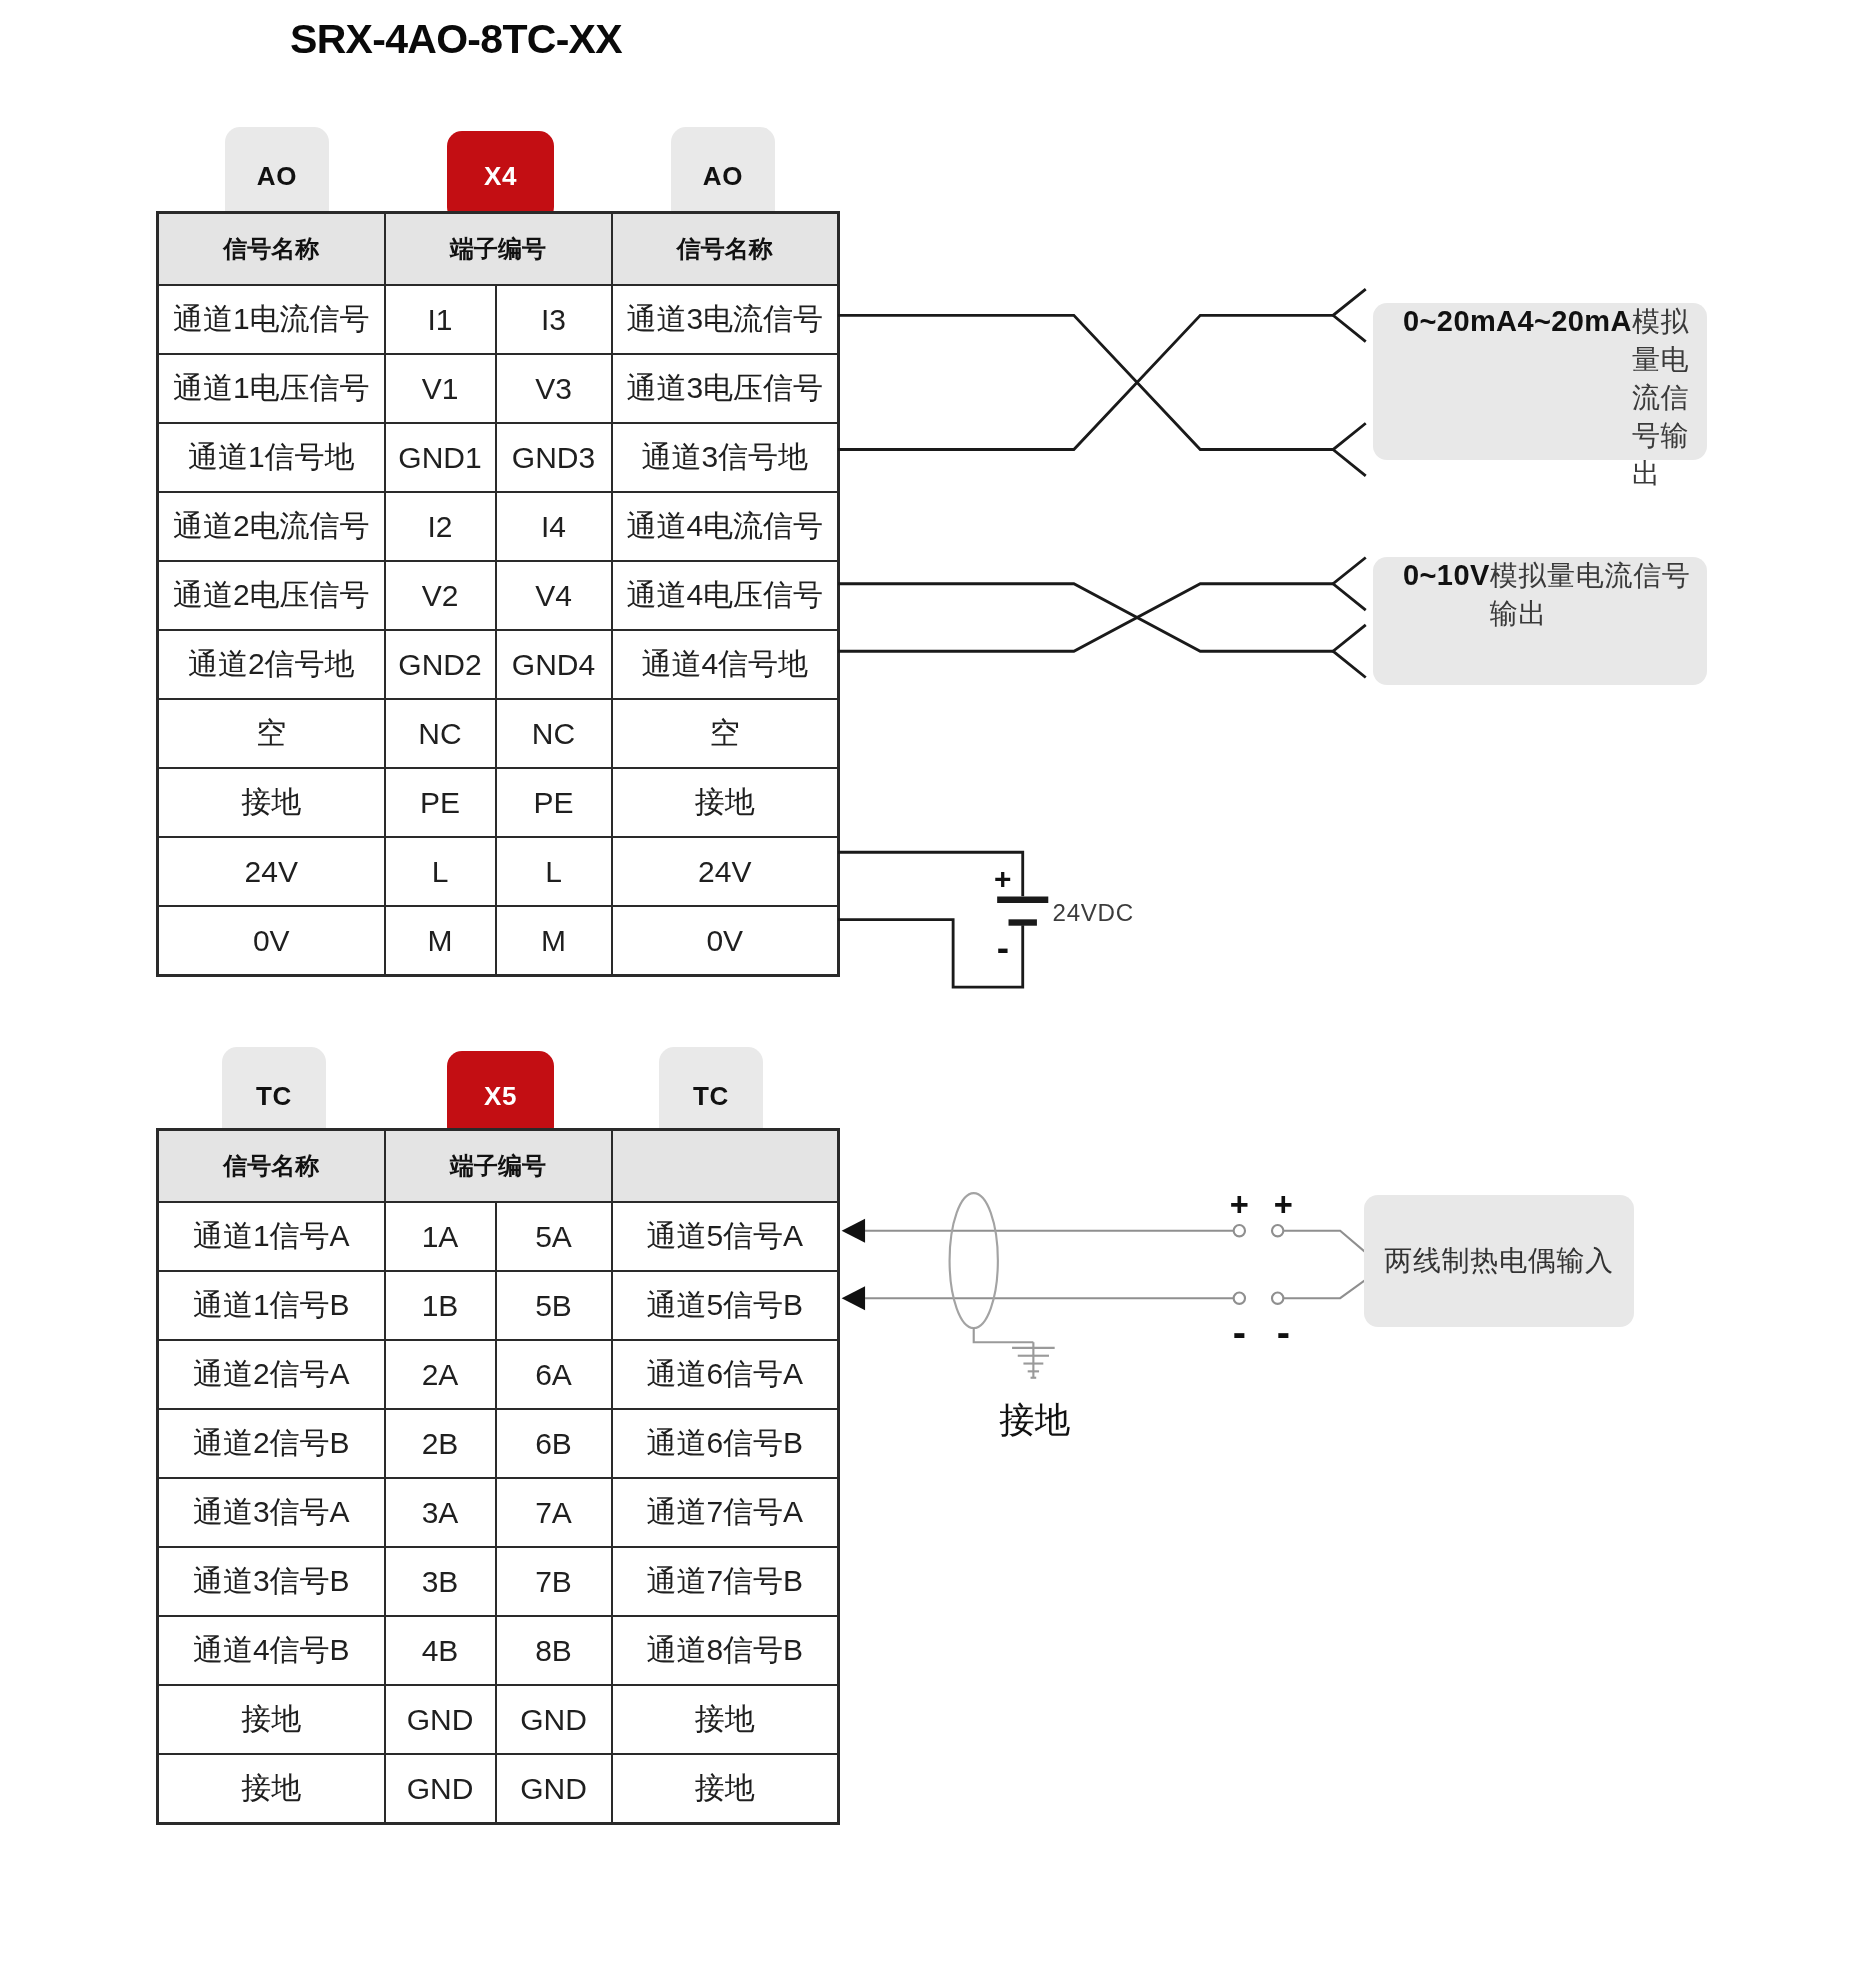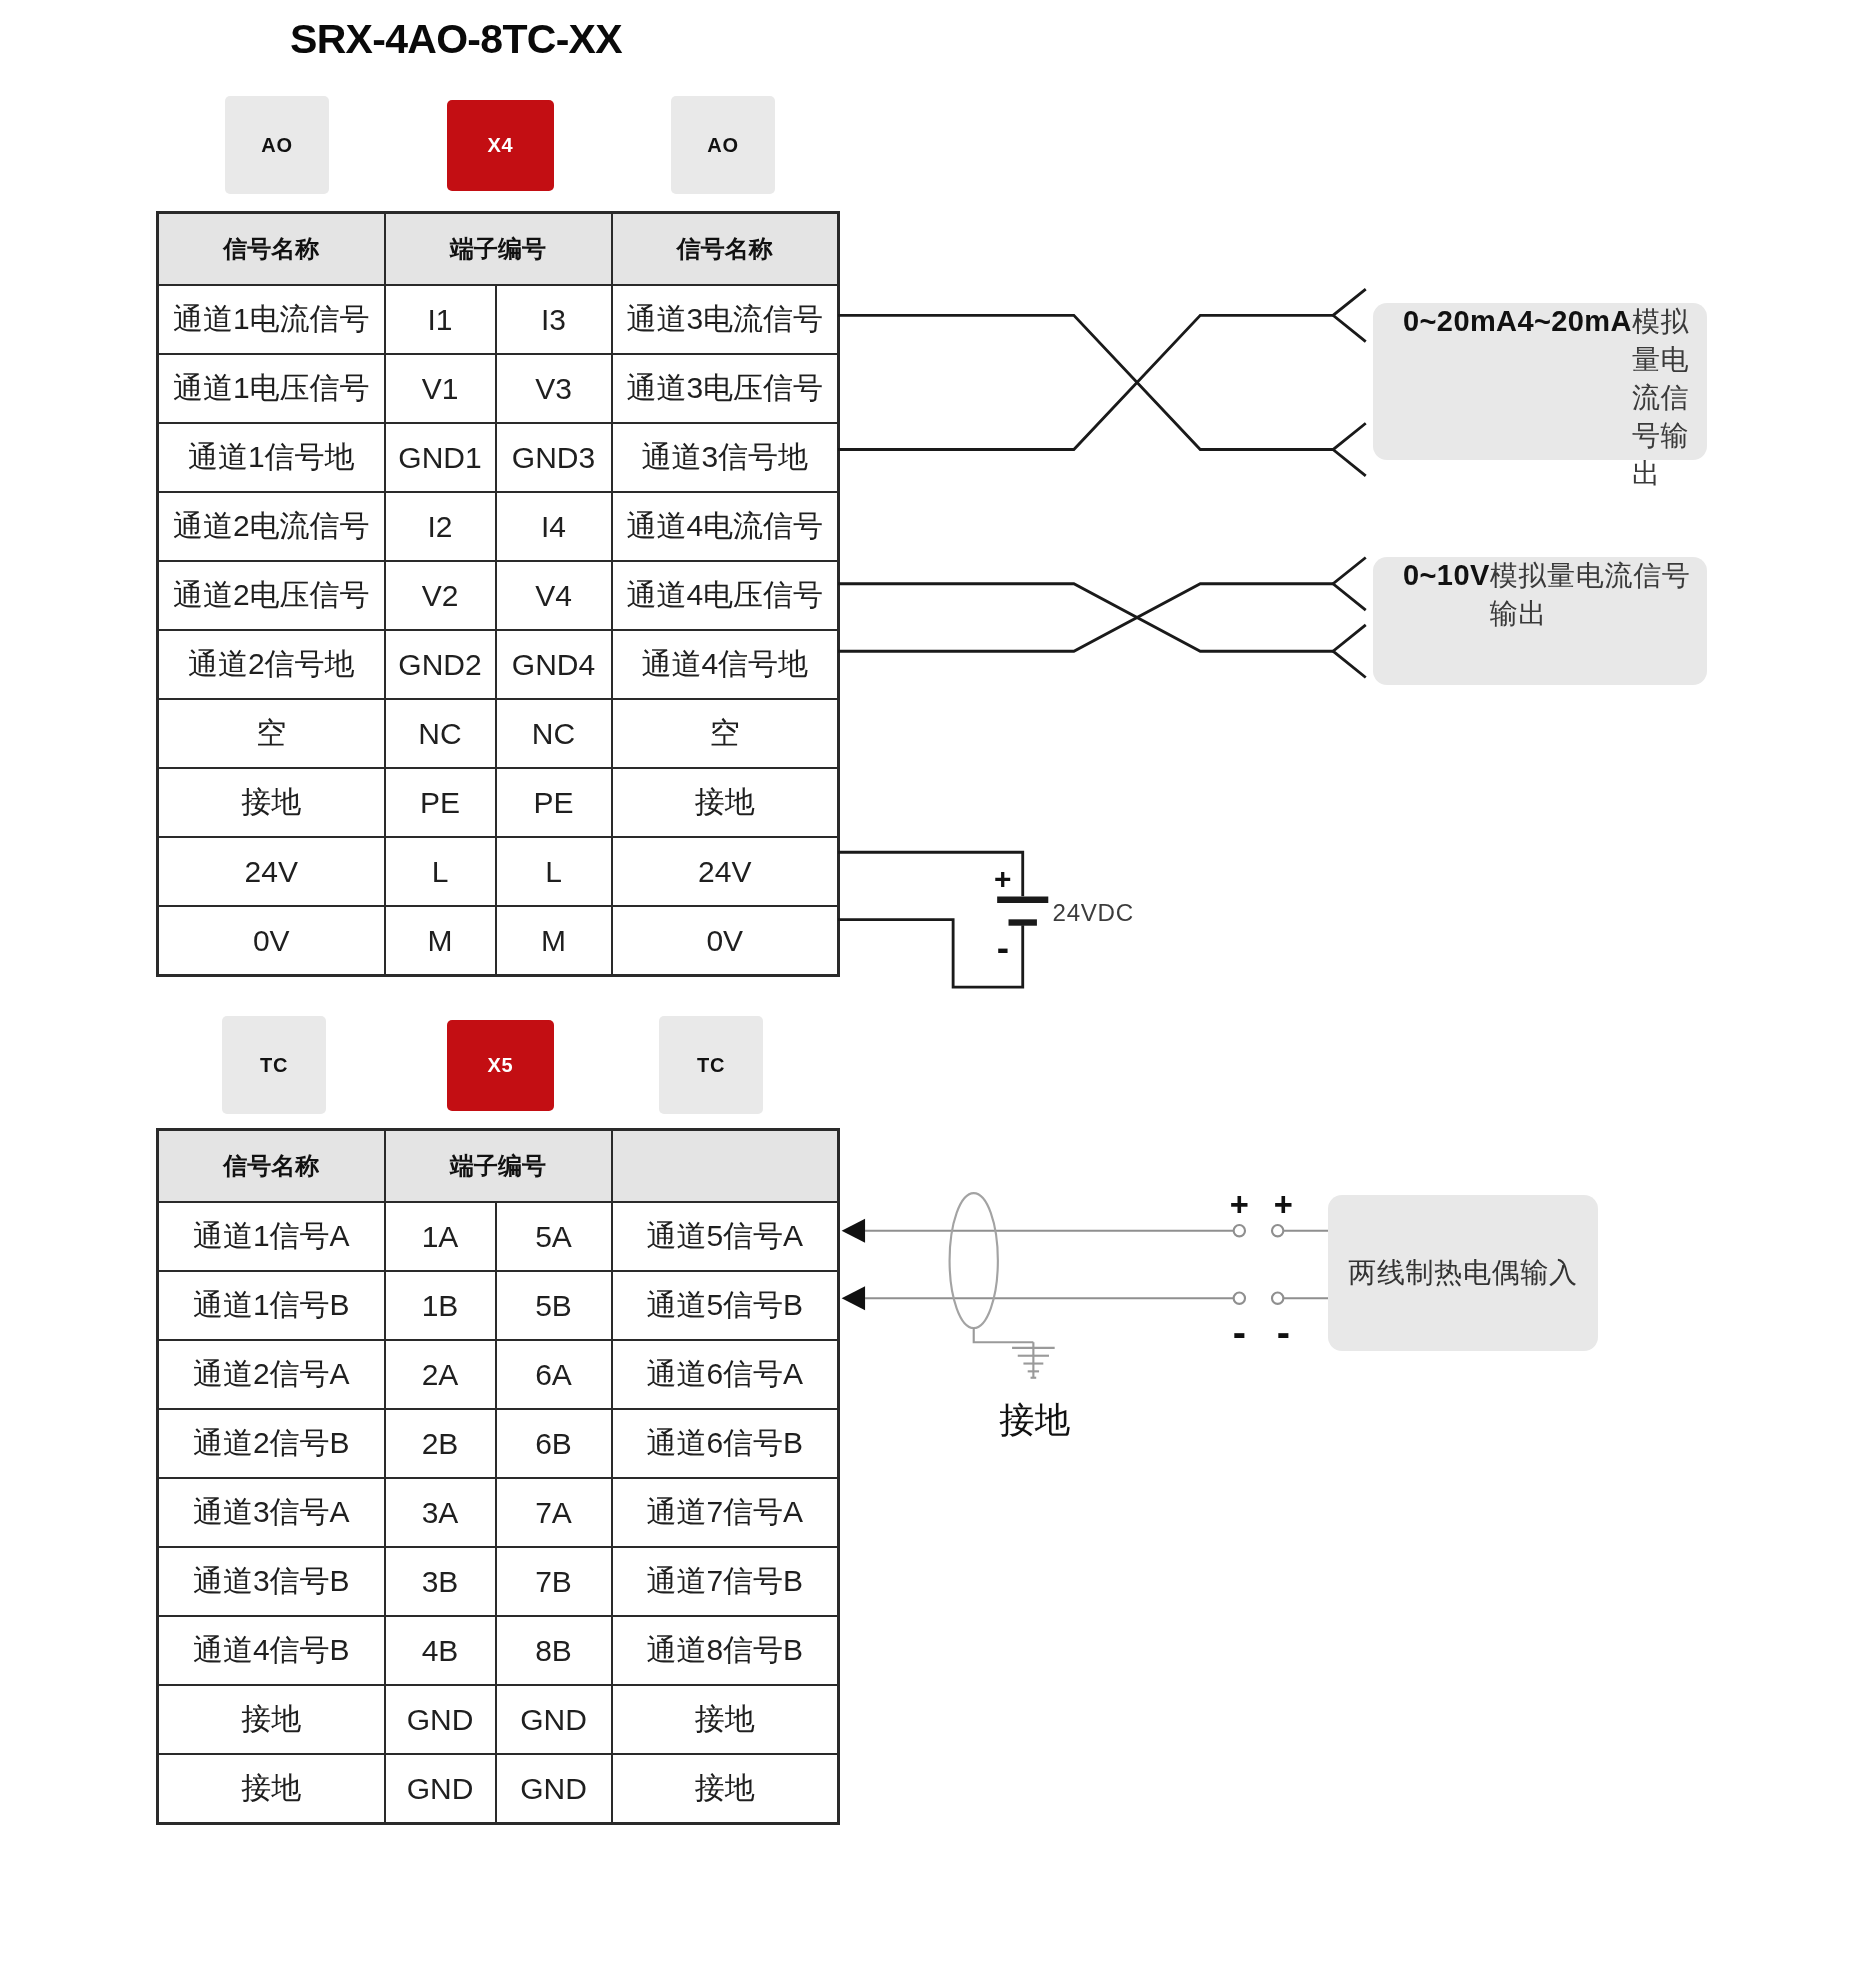--- a/index.html
+++ b/index.html
@@ -10,22 +10,22 @@
     font-family:"Liberation Sans", sans-serif;
     overflow:hidden;
   }
   .page-title{
     position:absolute;left:290px;top:15.6px;
     font-size:41px;font-weight:700;letter-spacing:-0.7px;color:#0a0a0a;
     white-space:nowrap;
   }
   .badge{
     position:absolute;display:flex;align-items:center;justify-content:center;
-    background:#e9e9e9;color:#111;border-radius:5px;
-    font-size:20px;font-weight:800;letter-spacing:0.7px;
+    background:#e9e9e9;color:#111;border-radius:15px;
+    font-size:26px;font-weight:800;letter-spacing:0.7px;margin-top:31px;
   }
   .badge.red{background:#c30e13;color:#ffffff;}
   table.wire-table{
     position:absolute;border-collapse:collapse;table-layout:fixed;
     background:#fff;border:3.6px solid #2a2a2a;
   }
   table.wire-table th, table.wire-table td{
     border:2.1px solid #2a2a2a;text-align:center;vertical-align:middle;
     padding:0;overflow:hidden;
   }
@@ -273,16 +273,16 @@
   <div class="bold-line">0~20mA</div>
   <div class="bold-line">4~20mA</div>
   <div class="sub-line">模拟量电流信号输出</div>
 </div>
 
 <div class="note-box" style="left:1373px;top:557px;width:334px;height:128px;">
   <div class="bold-line">0~10V</div>
   <div class="sub-line">模拟量电流信号输出</div>
 </div>
 
-<div class="note-box center" style="left:1328px;top:1195px;width:270px;height:156px;">
+<div class="note-box center" style="left:1364px;top:1195px;width:270px;height:132px;">
   <div class="sub-line">两线制热电偶输入</div>
 </div>
 
 
 </body></html>

